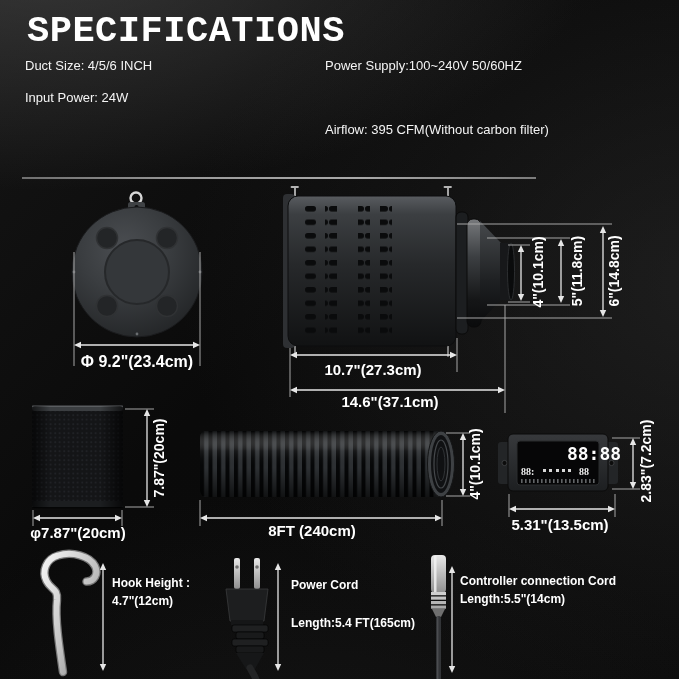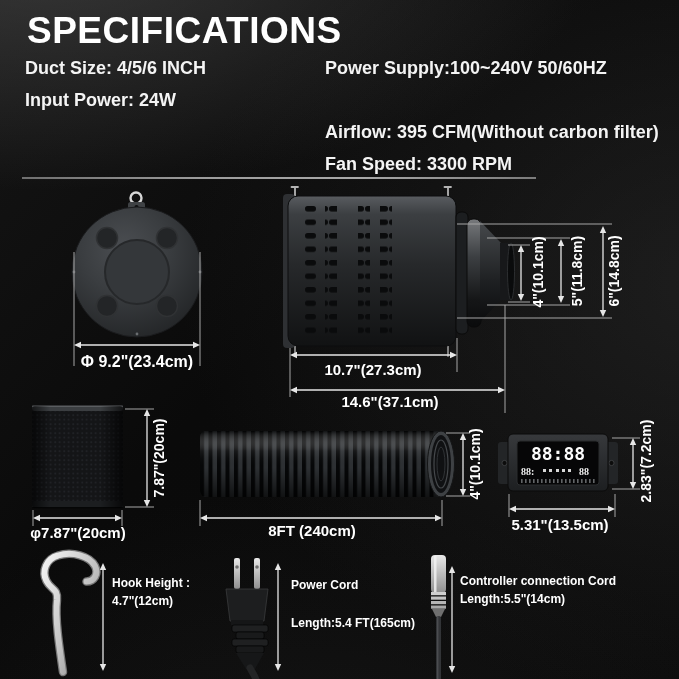--- a/index.html
+++ b/index.html
@@ -5,31 +5,31 @@
   html,body{margin:0;padding:0;background:#000;}
   #stage{
     position:relative;width:679px;height:679px;overflow:hidden;
     font-family:"Liberation Sans",sans-serif;color:#fff;
     background:
       radial-gradient(1000px 420px at 6% -6%, rgba(82,82,82,.55), rgba(0,0,0,0) 55%),
       radial-gradient(900px 700px at 106% 42%, rgba(60,60,60,.38), rgba(0,0,0,0) 60%),
       radial-gradient(750px 520px at 45% 118%, rgba(45,45,45,.28), rgba(0,0,0,0) 60%),
       linear-gradient(135deg,#151515,#0a0a0a 45%,#0c0c0c);
   }
-  .abs{position:absolute;}
+  .abs{position:absolute;font-family:Liberation Mono, monospace;}
   #title{left:27px;top:10px;font-size:37px;font-weight:bold;letter-spacing:.5px;white-space:nowrap;}
-  .spec{position:absolute;font-size:18px;font-weight:bold;white-space:nowrap;color:#f4f4f4;}
+  .spec{position:absolute;font-size:13px;font-weight:normal;white-space:nowrap;color:#f4f4f4;}
   #divider{left:22px;top:177px;width:514px;height:2px;background:linear-gradient(90deg,#6f6f6f,#9c9c9c 35%,#a9a9a9 65%,#7c7c7c);}
   .dim{position:absolute;font-size:15px;font-weight:bold;white-space:nowrap;color:#fff;transform:translate(-50%,-50%);}
   .dim.big{font-size:16px;}
   .dim.rot{transform:translate(-50%,-50%) rotate(-90deg);font-size:14px;}
   .lblline{position:absolute;font-size:12px;font-weight:bold;white-space:nowrap;color:#fff;}
   svg{position:absolute;left:0;top:0;}
   .disp-main{position:absolute;left:517px;top:443px;width:82px;text-align:center;
-    font-family:"DejaVu Sans Mono",monospace;font-weight:bold;font-size:18px;letter-spacing:0;color:#fdfdfd;}
+    font-family:"DejaVu Sans Mono",monospace;font-weight:bold;font-size:18px;letter-spacing:0;color:#fdfdfd;padding-left:36px;}
   .disp-sub{position:absolute;top:466px;font-family:Liberation Serif, serif;font-weight:bold;font-size:10px;color:#f0f0f0;}
 </style>
 </head>
 <body>
 
 <div id="stage">
 
   <svg width="679" height="679" viewBox="0 0 679 679">
     <defs>
       <radialGradient id="discG" cx="40%" cy="32%" r="75%">
@@ -266,21 +266,20 @@
       </g>
   </svg>
 
   <div id="title" class="abs">SPECIFICATIONS</div>
 
   <div class="spec" style="left:25px;top:58px">Duct Size: 4/5/6 INCH</div>
   <div class="spec" style="left:25px;top:90px">Input Power: 24W</div>
 
   <div class="spec" style="left:325px;top:58px">Power Supply:100~240V 50/60HZ</div>
   <div class="spec" style="left:325px;top:122px">Airflow: 395 CFM(Without carbon filter)</div>
-  <div class="spec" style="left:325px;top:154px">Fan Speed: 3300 RPM</div>
 
   <div id="divider" class="abs"></div>
 
   <div class="dim big" style="left:137px;top:362px">Φ 9.2"(23.4cm)</div>
 
   <div class="dim rot" style="left:538px;top:272px">4"(10.1cm)</div>
   <div class="dim rot" style="left:577px;top:271px">5"(11.8cm)</div>
   <div class="dim rot" style="left:614px;top:271px">6"(14.8cm)</div>
   <div class="dim" style="left:373px;top:369px">10.7"(27.3cm)</div>
   <div class="dim" style="left:390px;top:401px">14.6"(37.1cm)</div>

